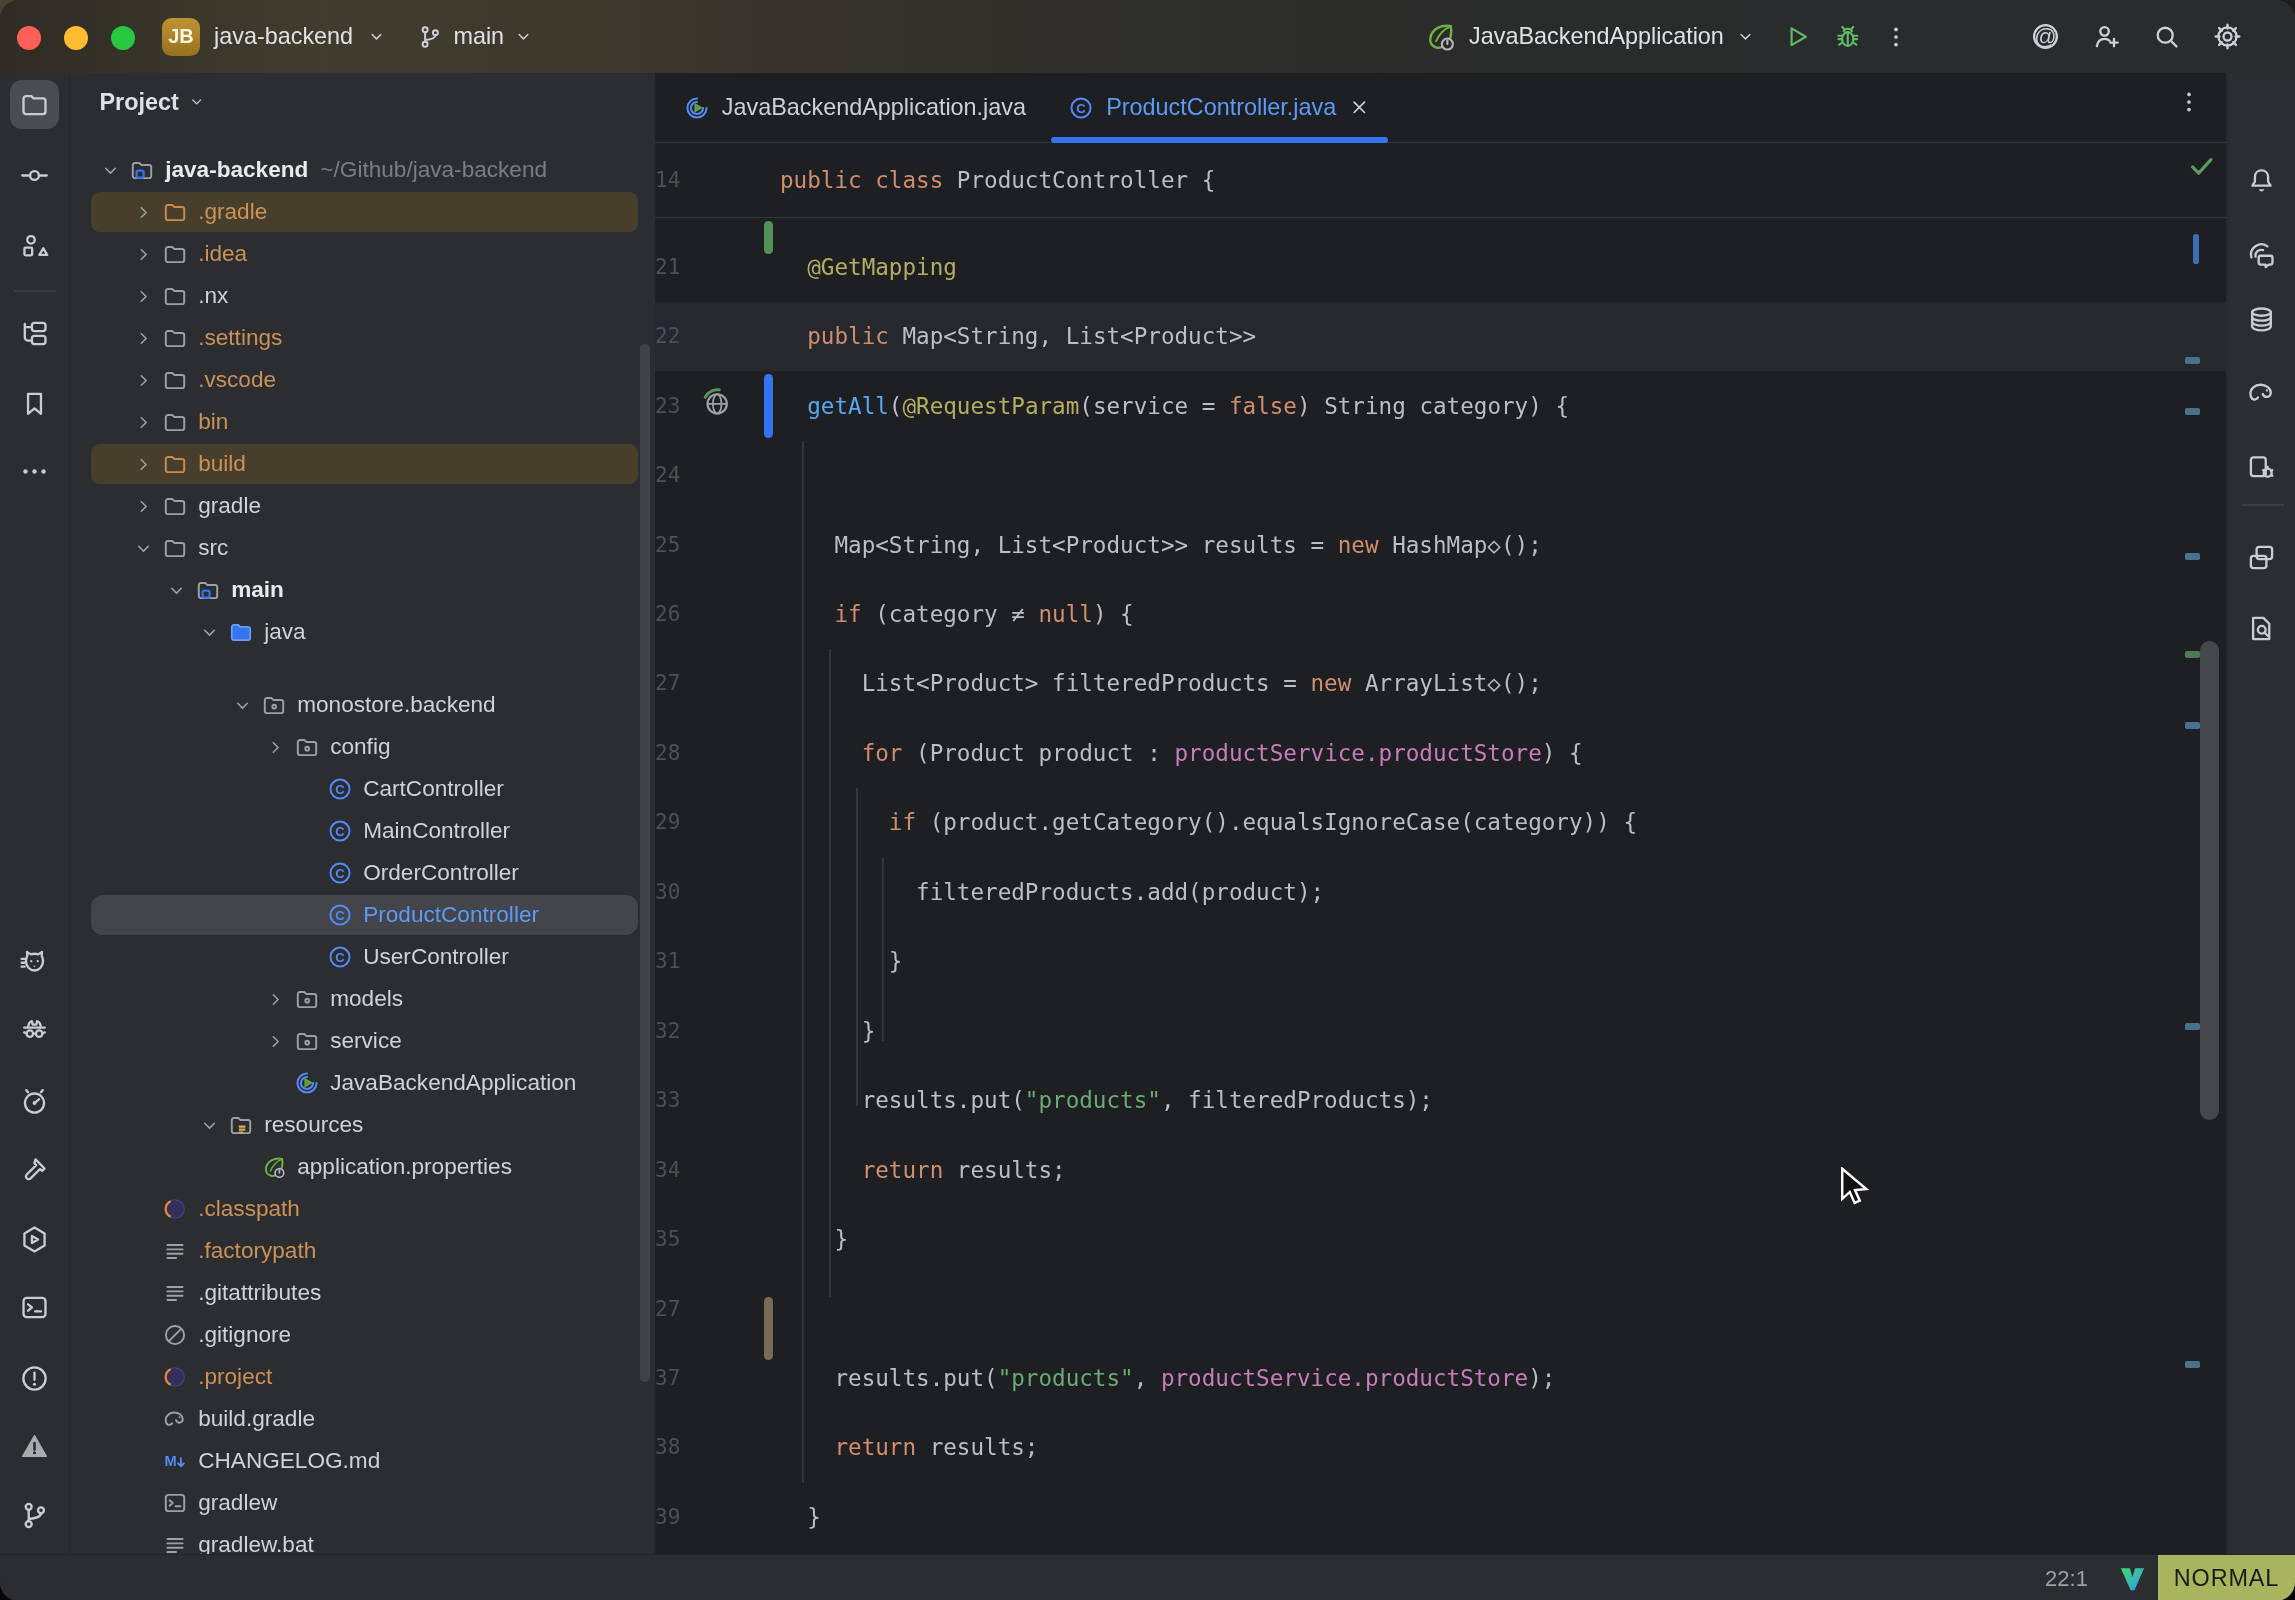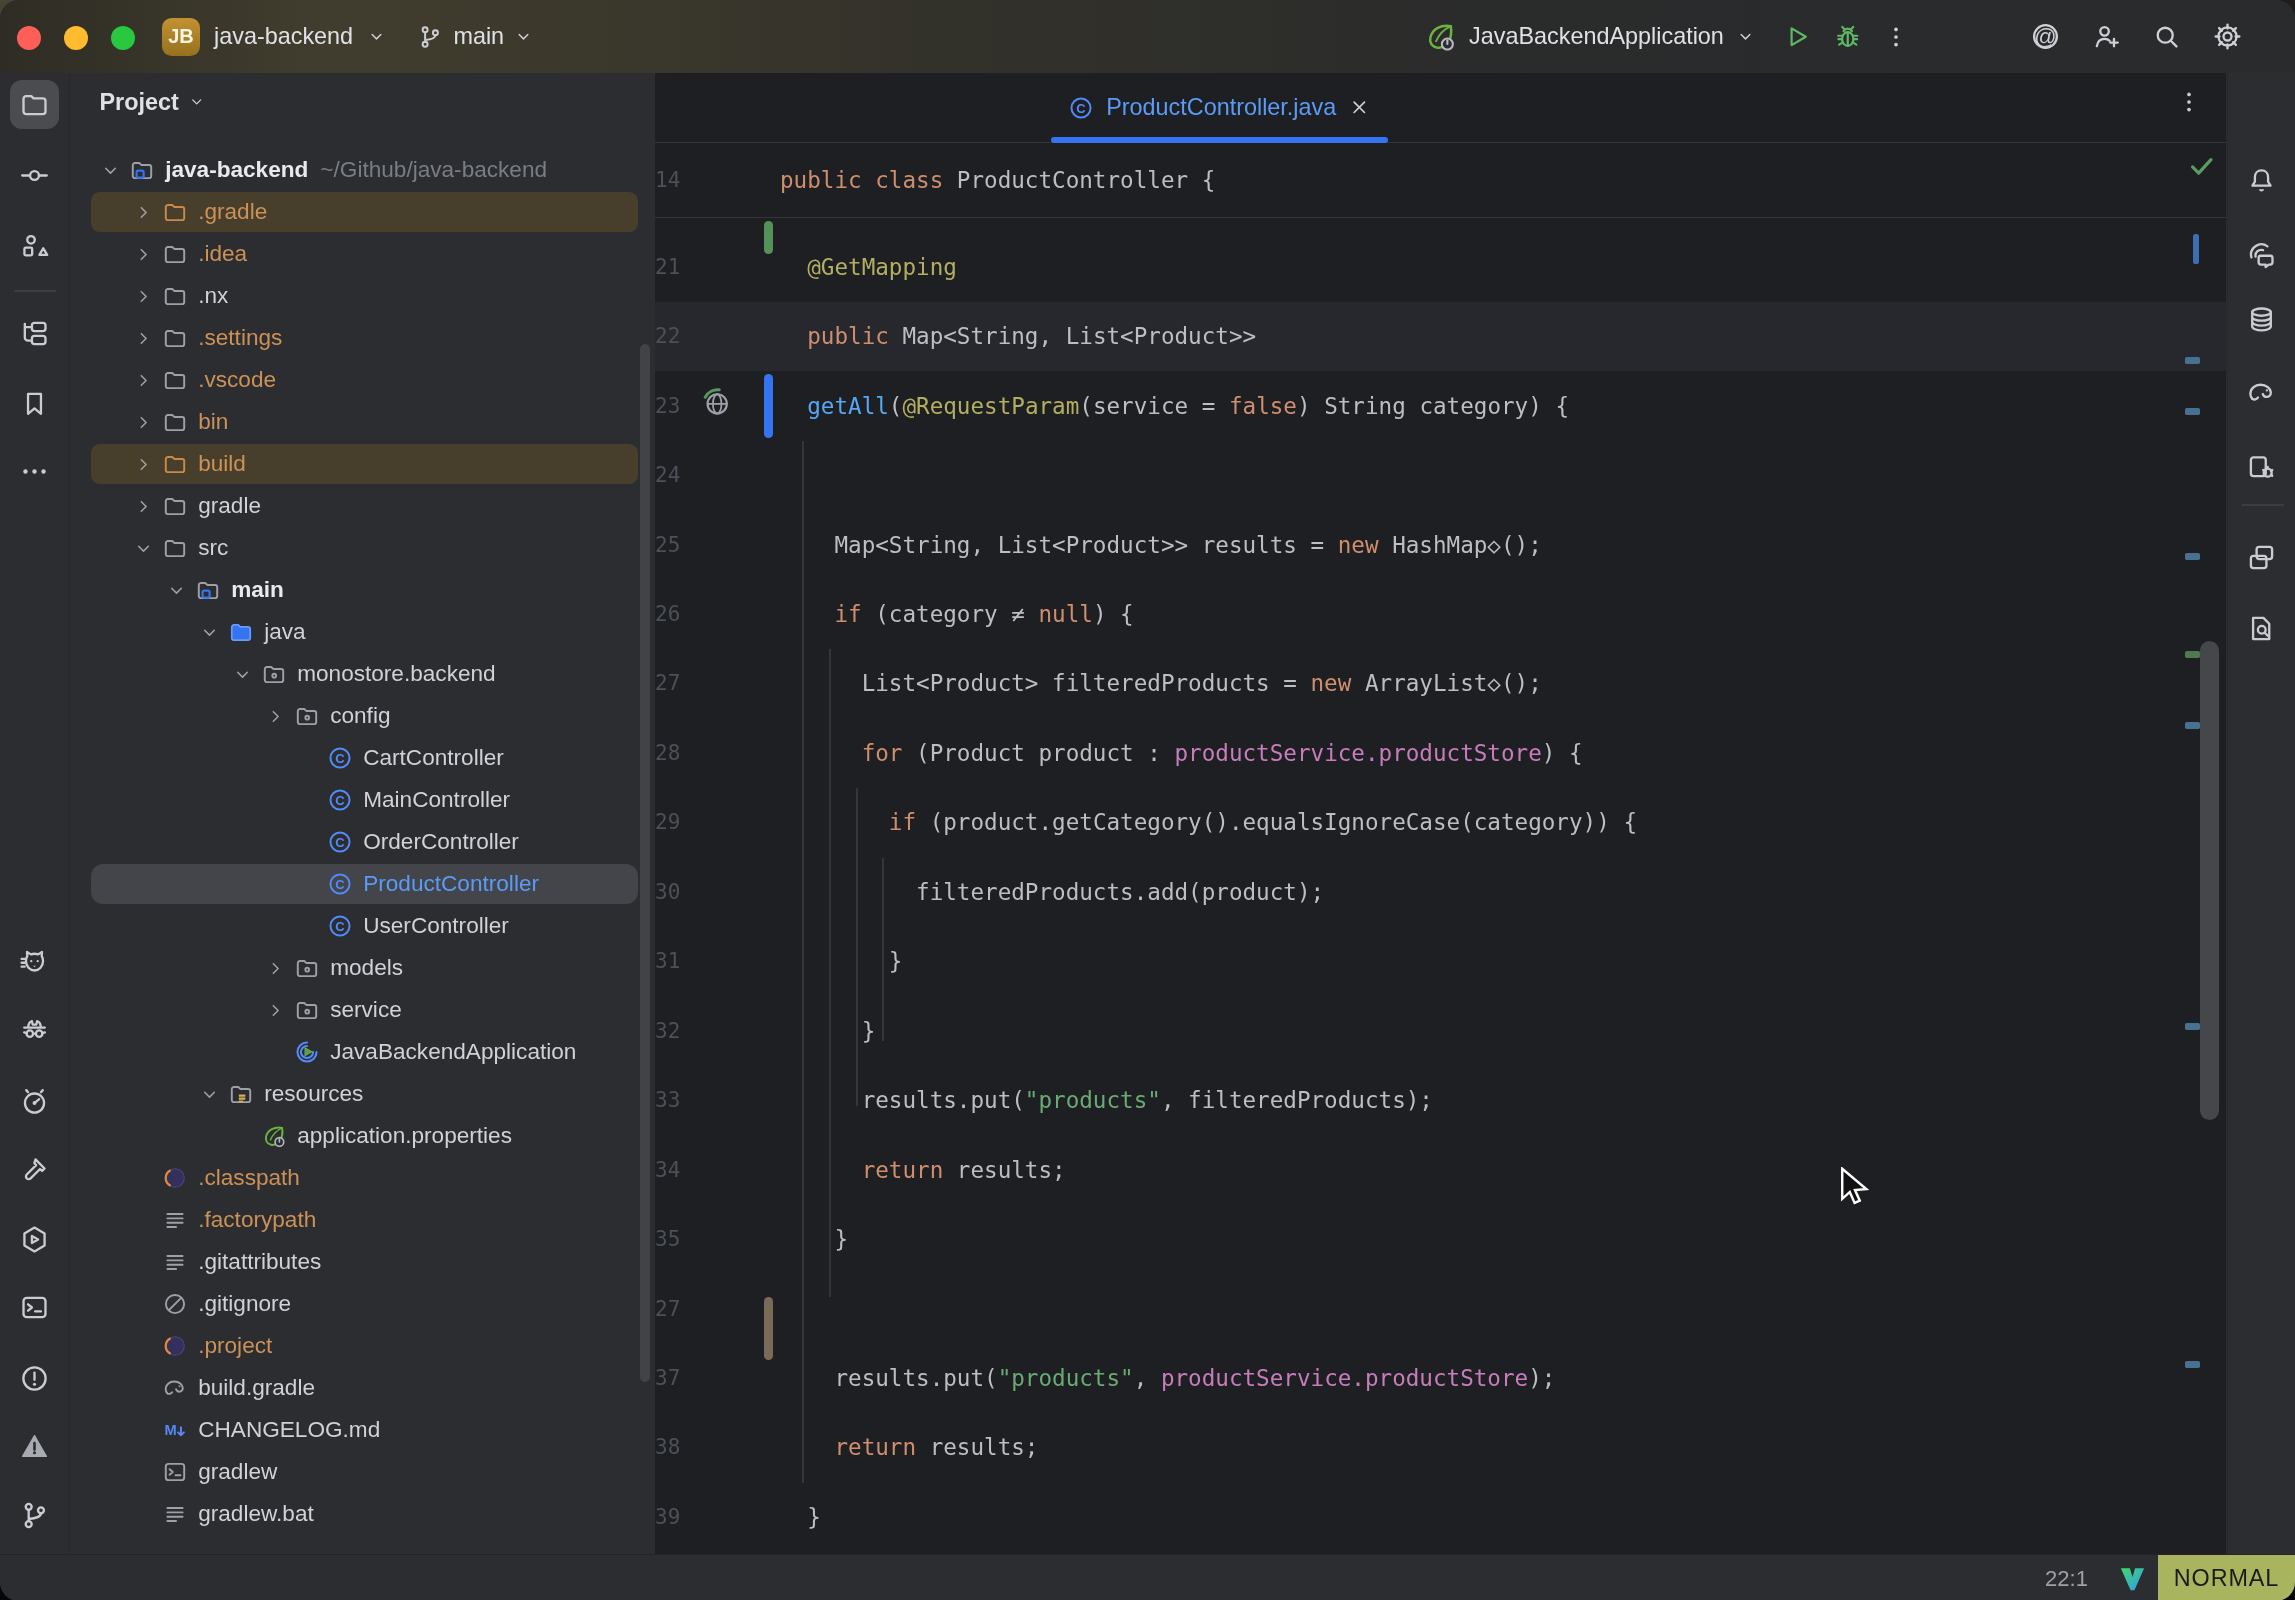--- a/index.html
+++ b/index.html
@@ -458,21 +458,21 @@
               <path d="M6.5 9.5 12 15l5.5-5.5" fill="none" stroke="currentColor" stroke-width="1.8" stroke-linecap="round" stroke-linejoin="round"></path>
             </svg>
           </span>
           <span class="ticon ic" style="color: rgb(157, 160, 168);">
             <svg width="26" height="26" viewBox="0 0 24 24">
               <path d="M3.5 7.5c0-1.1.9-2 2-2h4l1.8 1.8h7.2c1.1 0 2 .9 2 2v8.2c0 1.1-.9 2-2 2h-13c-1.1 0-2-.9-2-2z" fill="#3574F0" stroke="#6B9BF5" stroke-width="1.6"></path>
             </svg>
           </span>
           <span class="tlabel">java</span>
         </div>
-        <div class="trow" style="padding-left: 156px;">
+        <div class="trow" style="padding-left: 156px; margin-top: 31px;">
           <div class="rowbg"></div>
           <span class="chev">
             <svg width="21" height="21" viewBox="0 0 24 24">
               <path d="M6.5 9.5 12 15l5.5-5.5" fill="none" stroke="currentColor" stroke-width="1.8" stroke-linecap="round" stroke-linejoin="round"></path>
             </svg>
           </span>
           <span class="ticon ic" style="color: rgb(157, 160, 168);">
             <svg width="26" height="26" viewBox="0 0 24 24">
               <path d="M3.5 7.5c0-1.1.9-2 2-2h4l1.8 1.8h7.2c1.1 0 2 .9 2 2v8.2c0 1.1-.9 2-2 2h-13c-1.1 0-2-.9-2-2z" fill="none" stroke="currentColor" stroke-width="1.8" stroke-linecap="round" stroke-linejoin="round"></path>
               <circle cx="12.2" cy="13.5" r="1.7" fill="none" stroke="currentColor" stroke-width="1.8" stroke-linecap="round" stroke-linejoin="round"></circle>
@@ -732,20 +732,30 @@
   <div class="editor">
     <div class="tabbar">
       <div class="tab-underline"></div>
       <span class="ic editor-kebab">
           <svg width="26" height="26" viewBox="0 0 24 24">
             <circle cx="12" cy="5" r="1.7" fill="currentColor"></circle>
             <circle cx="12" cy="12" r="1.7" fill="currentColor"></circle>
             <circle cx="12" cy="19" r="1.7" fill="currentColor"></circle>
           </svg>
         </span>
+    <div class="tab" style="left: 17.4px; width: 365px; justify-content: center;">
+          <span class="ic">
+            <svg width="26" height="26" viewBox="0 0 24 24">
+              <path d="M12 3.2a8.8 8.8 0 1 0 8.8 8.8" fill="none" stroke="#548AF7" stroke-width="1.9" stroke-linecap="round"></path>
+              <path d="M12 6.4a5.6 5.6 0 1 0 5.6 5.6" fill="none" stroke="#548AF7" stroke-width="1.9" stroke-linecap="round"></path>
+              <path d="M10.2 8.2v7.2l6.2-3.6z" fill="#57965C" stroke="#6DB33F" stroke-width="1"></path>
+            </svg>
+          </span>
+          <span class="tab-label">JavaBackendApplication.java</span>
+        </div>
         <div class="tab active" style="left: 395px; width: 339px; justify-content: center;">
           <span class="ic">
             <svg width="26" height="26" viewBox="0 0 24 24" style="font-size:27px">
               <circle cx="12" cy="12" r="8.8" fill="none" stroke="#548AF7" stroke-width="1.8"></circle>
               <text x="12" y="16.2" font-size="12" font-weight="bold" fill="#548AF7" text-anchor="middle" font-family="Liberation Sans, sans-serif">C</text>
             </svg>
           </span>
           <span class="tab-label">ProductController.java</span>
           <span class="ic dim">
             <svg width="22.6" height="22.6" viewBox="0 0 24 24">

